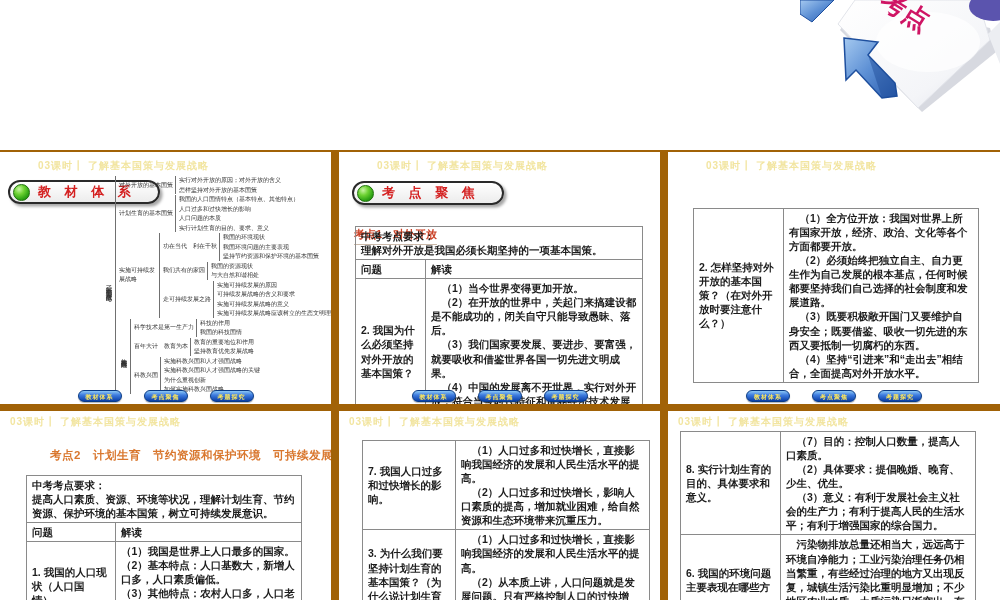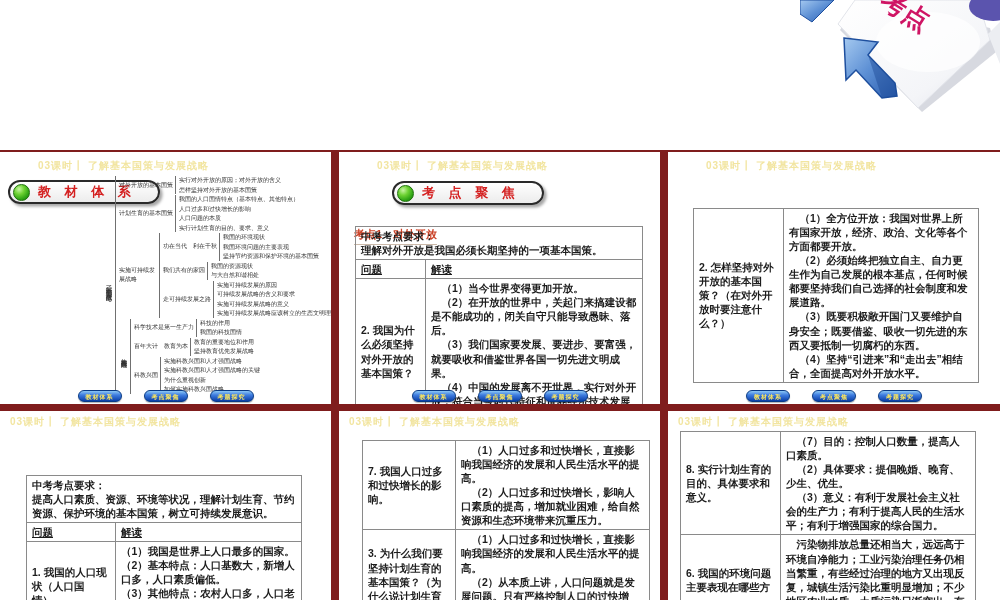--- a/index.html
+++ b/index.html
@@ -3,56 +3,56 @@
 <meta charset="utf-8">
 <style>
   html,body{margin:0;padding:0;width:1000px;height:600px;overflow:hidden;
     background:#ffffff;font-family:"Liberation Sans",sans-serif;}
   *{box-sizing:border-box;}
 
   
   .deco{position:absolute;top:0;right:0;width:200px;height:115px;}
 
   
-  .grid{position:absolute;left:0;top:150px;width:1000px;height:450px;background:#7f1d1d;}
+  .grid{position:absolute;left:0;top:150px;width:1000px;height:450px;background:#a16207;}
   .panel{position:absolute;background:#ffffff;overflow:hidden;}
   .p1{left:0;top:2px;width:331px;height:252px;}
   .p2{left:339px;top:2px;width:321px;height:252px;}
   .p3{left:668px;top:2px;width:332px;height:252px;}
   .p4{left:0;top:261px;width:331px;height:189px;}
   .p5{left:339px;top:261px;width:321px;height:189px;}
   .p6{left:668px;top:261px;width:332px;height:189px;}
 
   .slide-header{position:absolute;top:7px;left:38px;font-size:10px;font-weight:bold;
     color:#f2e5a0;letter-spacing:1px;white-space:nowrap;}
   .p4 .slide-header,.p5 .slide-header,.p6 .slide-header{left:10px;top:4px;}
 
   
   .badge{position:absolute;left:8px;top:28px;height:24px;min-width:102px;
     border:2px solid #2a2a2a;border-radius:13px;background:linear-gradient(#ffffff,#ececec);
     box-shadow:2.5px 2.5px 3px rgba(0,0,0,.35);display:flex;align-items:center;padding:0 22px 0 3px;}
-  .p2 .badge{left:13px;top:29px;margin-left:40px;}
+  .p2 .badge{left:13px;top:29px;}
   .sphere{width:17px;height:17px;border-radius:50%;margin-right:8px;flex-shrink:0;
     background:radial-gradient(circle at 34% 28%, #c8f5a4 0%, #6ed233 35%, #2da214 70%, #1b7d0c 100%);
     border:1px solid #1d6f0a;}
   .badge-text{color:#d42020;font-weight:bold;font-size:13px;letter-spacing:5px;white-space:nowrap;}
 
   
   .kaodian{position:absolute;font-weight:bold;white-space:nowrap;}
   .p2 .kaodian{left:15px;top:59px;font-size:11px;color:#cb4227;
     border-bottom:1px solid #cbb9a9;padding-bottom:2px;margin-top:16px;}
   .p4 .kaodian{left:50px;top:37px;font-size:11.5px;color:#d9772e;letter-spacing:.5px;}
 
   
   table.qa{border-collapse:collapse;table-layout:fixed;position:absolute;
     font-size:10.5px;line-height:1.34;color:#1c1c1c;font-weight:bold;}
   table.qa td{border:1px solid #8a8a8a;padding:2px 5px;vertical-align:middle;}
   td.acell,td.req{vertical-align:top;}
   .pre{white-space:pre-line;}
-  td.colhead{padding:3px 5px;text-decoration:underline;}
+  td.colhead{padding:3px 5px;}
   .p2 table.qa{left:16px;top:74px;width:288px;}
   .p3 table.qa{left:25px;top:56px;width:286px;}
   .p4 table.qa{left:26px;top:64px;width:276px;}
   .p5 table.qa{left:23px;top:29px;width:288px;}
   .p6 table.qa{left:12px;top:20px;width:296px;}
 
   
   .tree{position:absolute;left:104px;top:30px;right:1px;bottom:16px;display:flex;
     align-items:center;font-size:6px;color:#333;}
   .troot{writing-mode:vertical-rl;font-size:6.5px;letter-spacing:1px;flex-shrink:0;}
@@ -251,20 +251,21 @@
       </table>
     <div class="nav">
       <button class="nav-btn">教材体系</button>
       <button class="nav-btn">考点聚焦</button>
       <button class="nav-btn">考题探究</button>
     </div>
   </section>
 
   <section class="panel p4">
     <div class="slide-header">03课时┃ 了解基本国策与发展战略</div>
+    <div class="kaodian">考点2　计划生育　节约资源和保护环境　可持续发展</div>
     <table class="qa">
       <colgroup>
           <col style="width:89px">
           <col>
         </colgroup>
       <tbody>
           <tr>
             <td colspan="2" class="req">
         <div>中考考点要求：</div>
         <div>提高人口素质、资源、环境等状况，理解计划生育、节约资源、保护环境的基本国策，树立可持续发展意识。</div>

